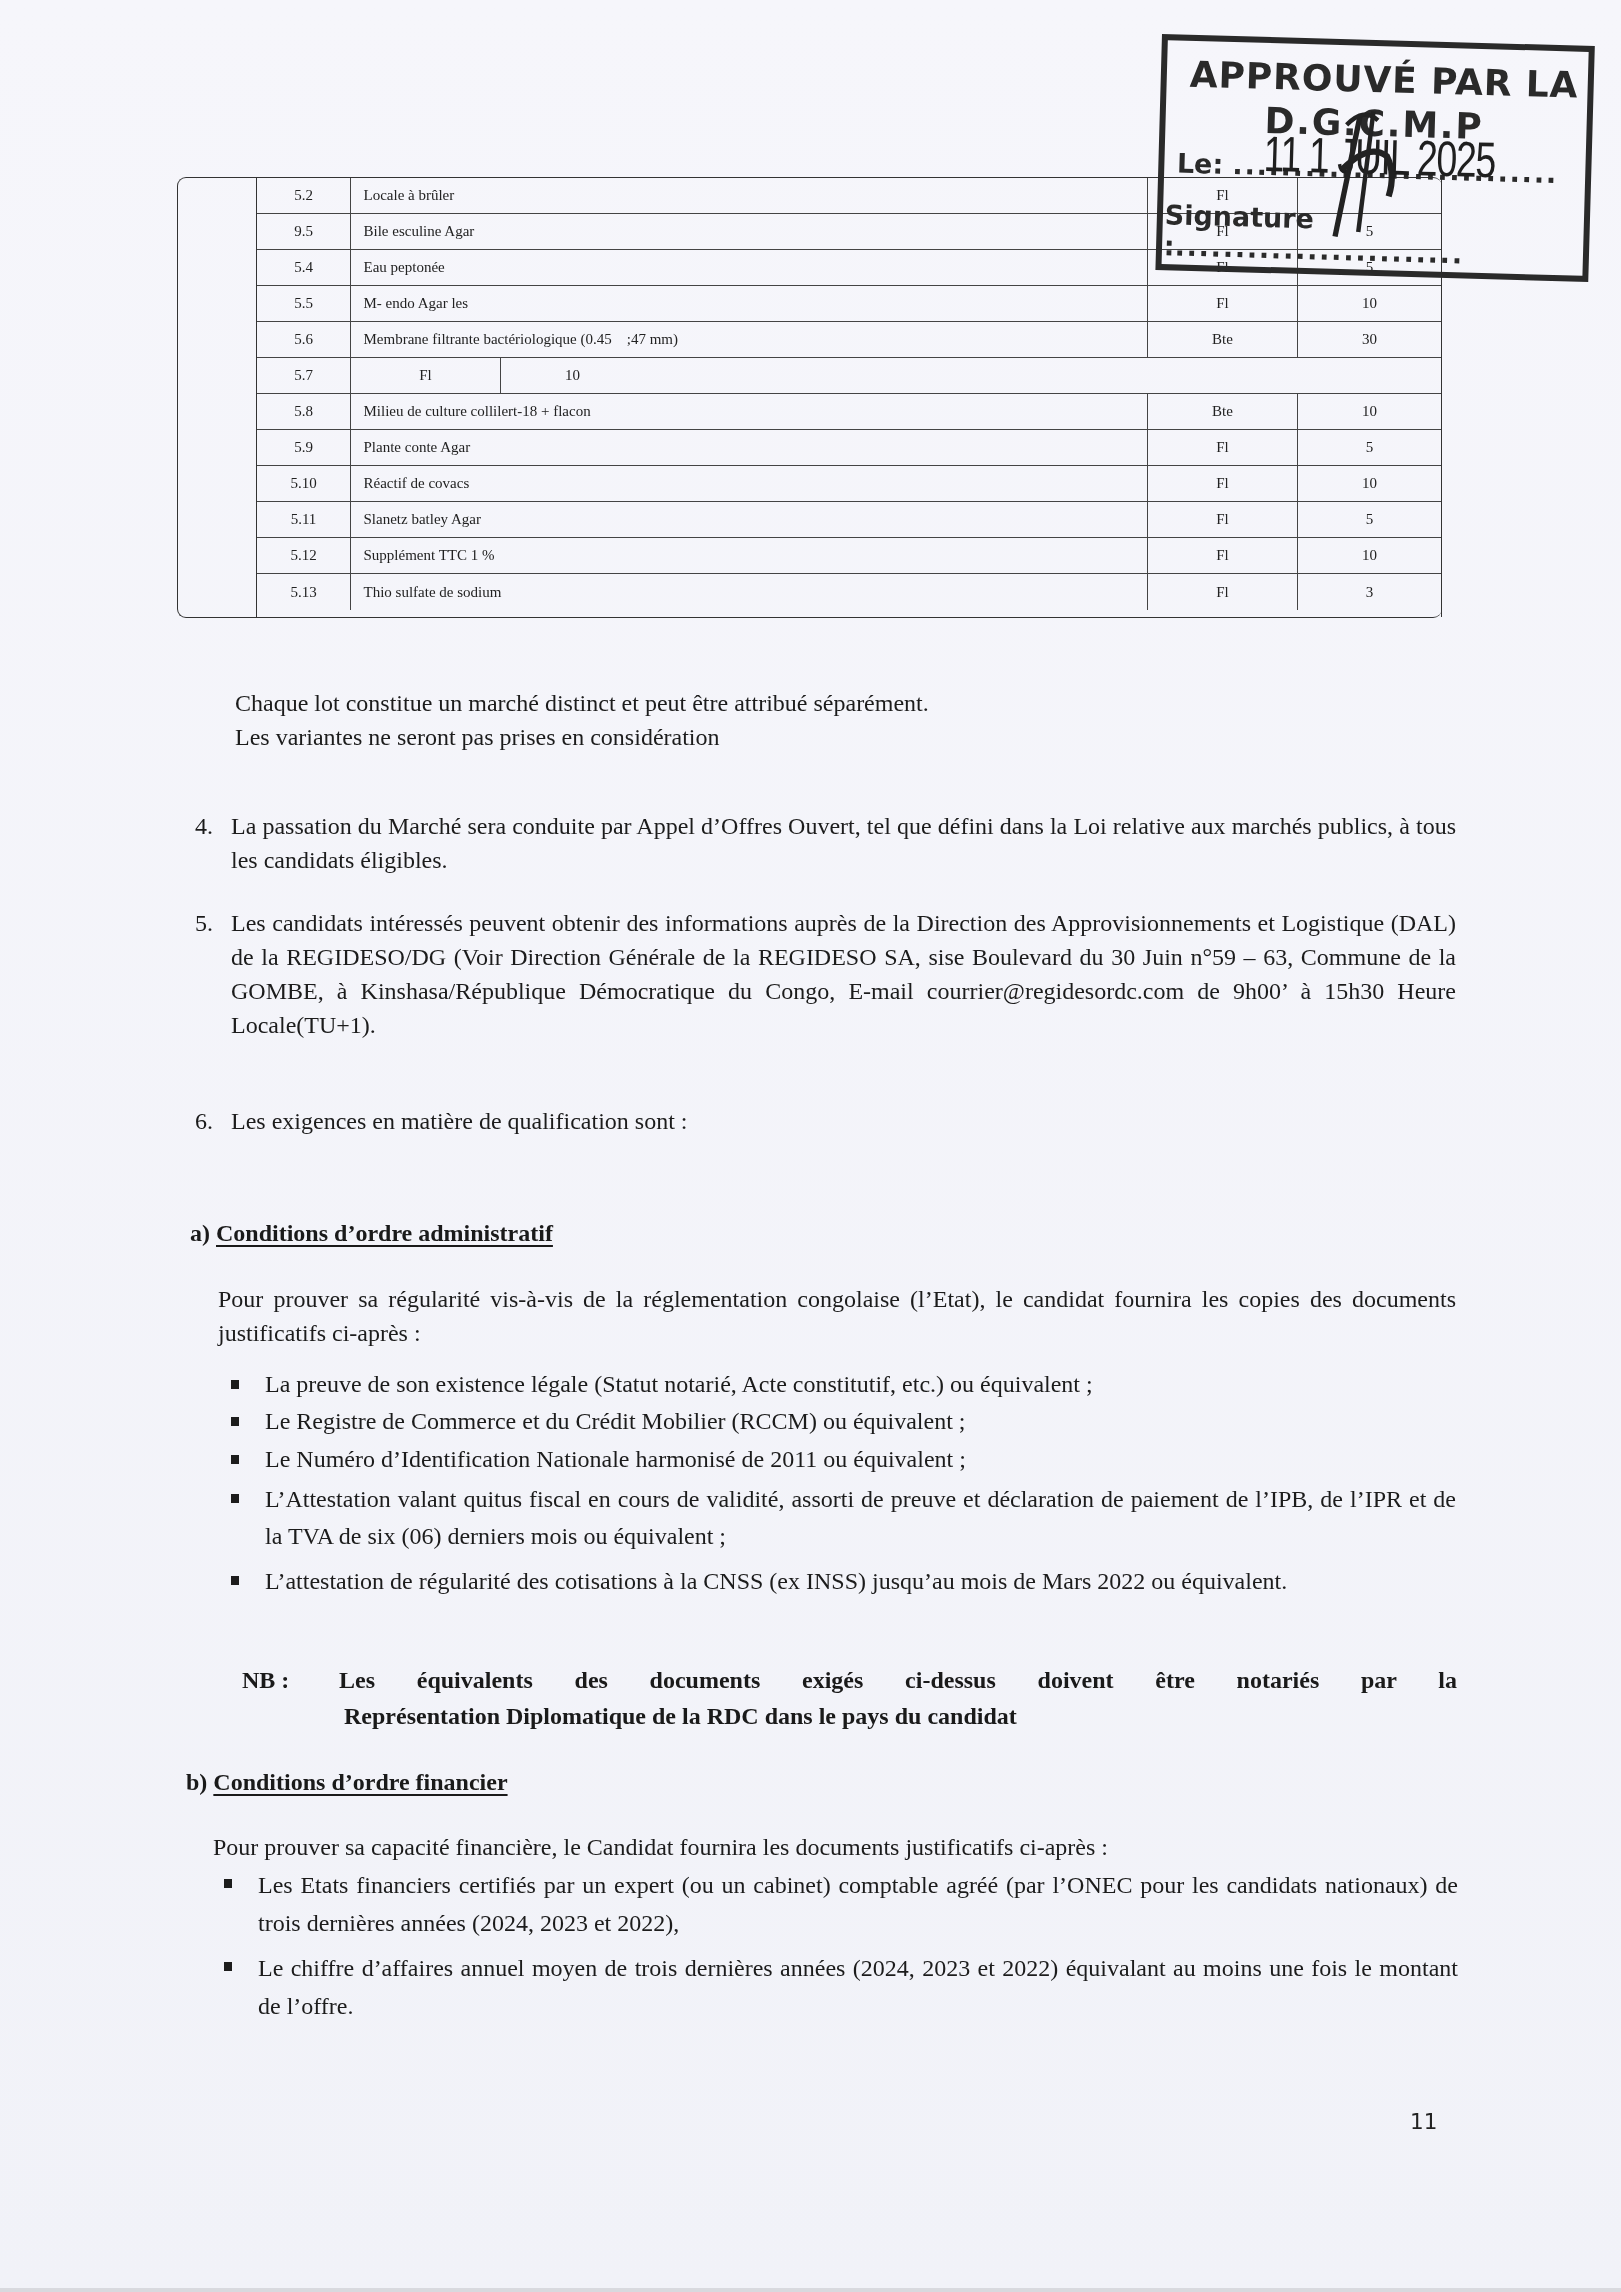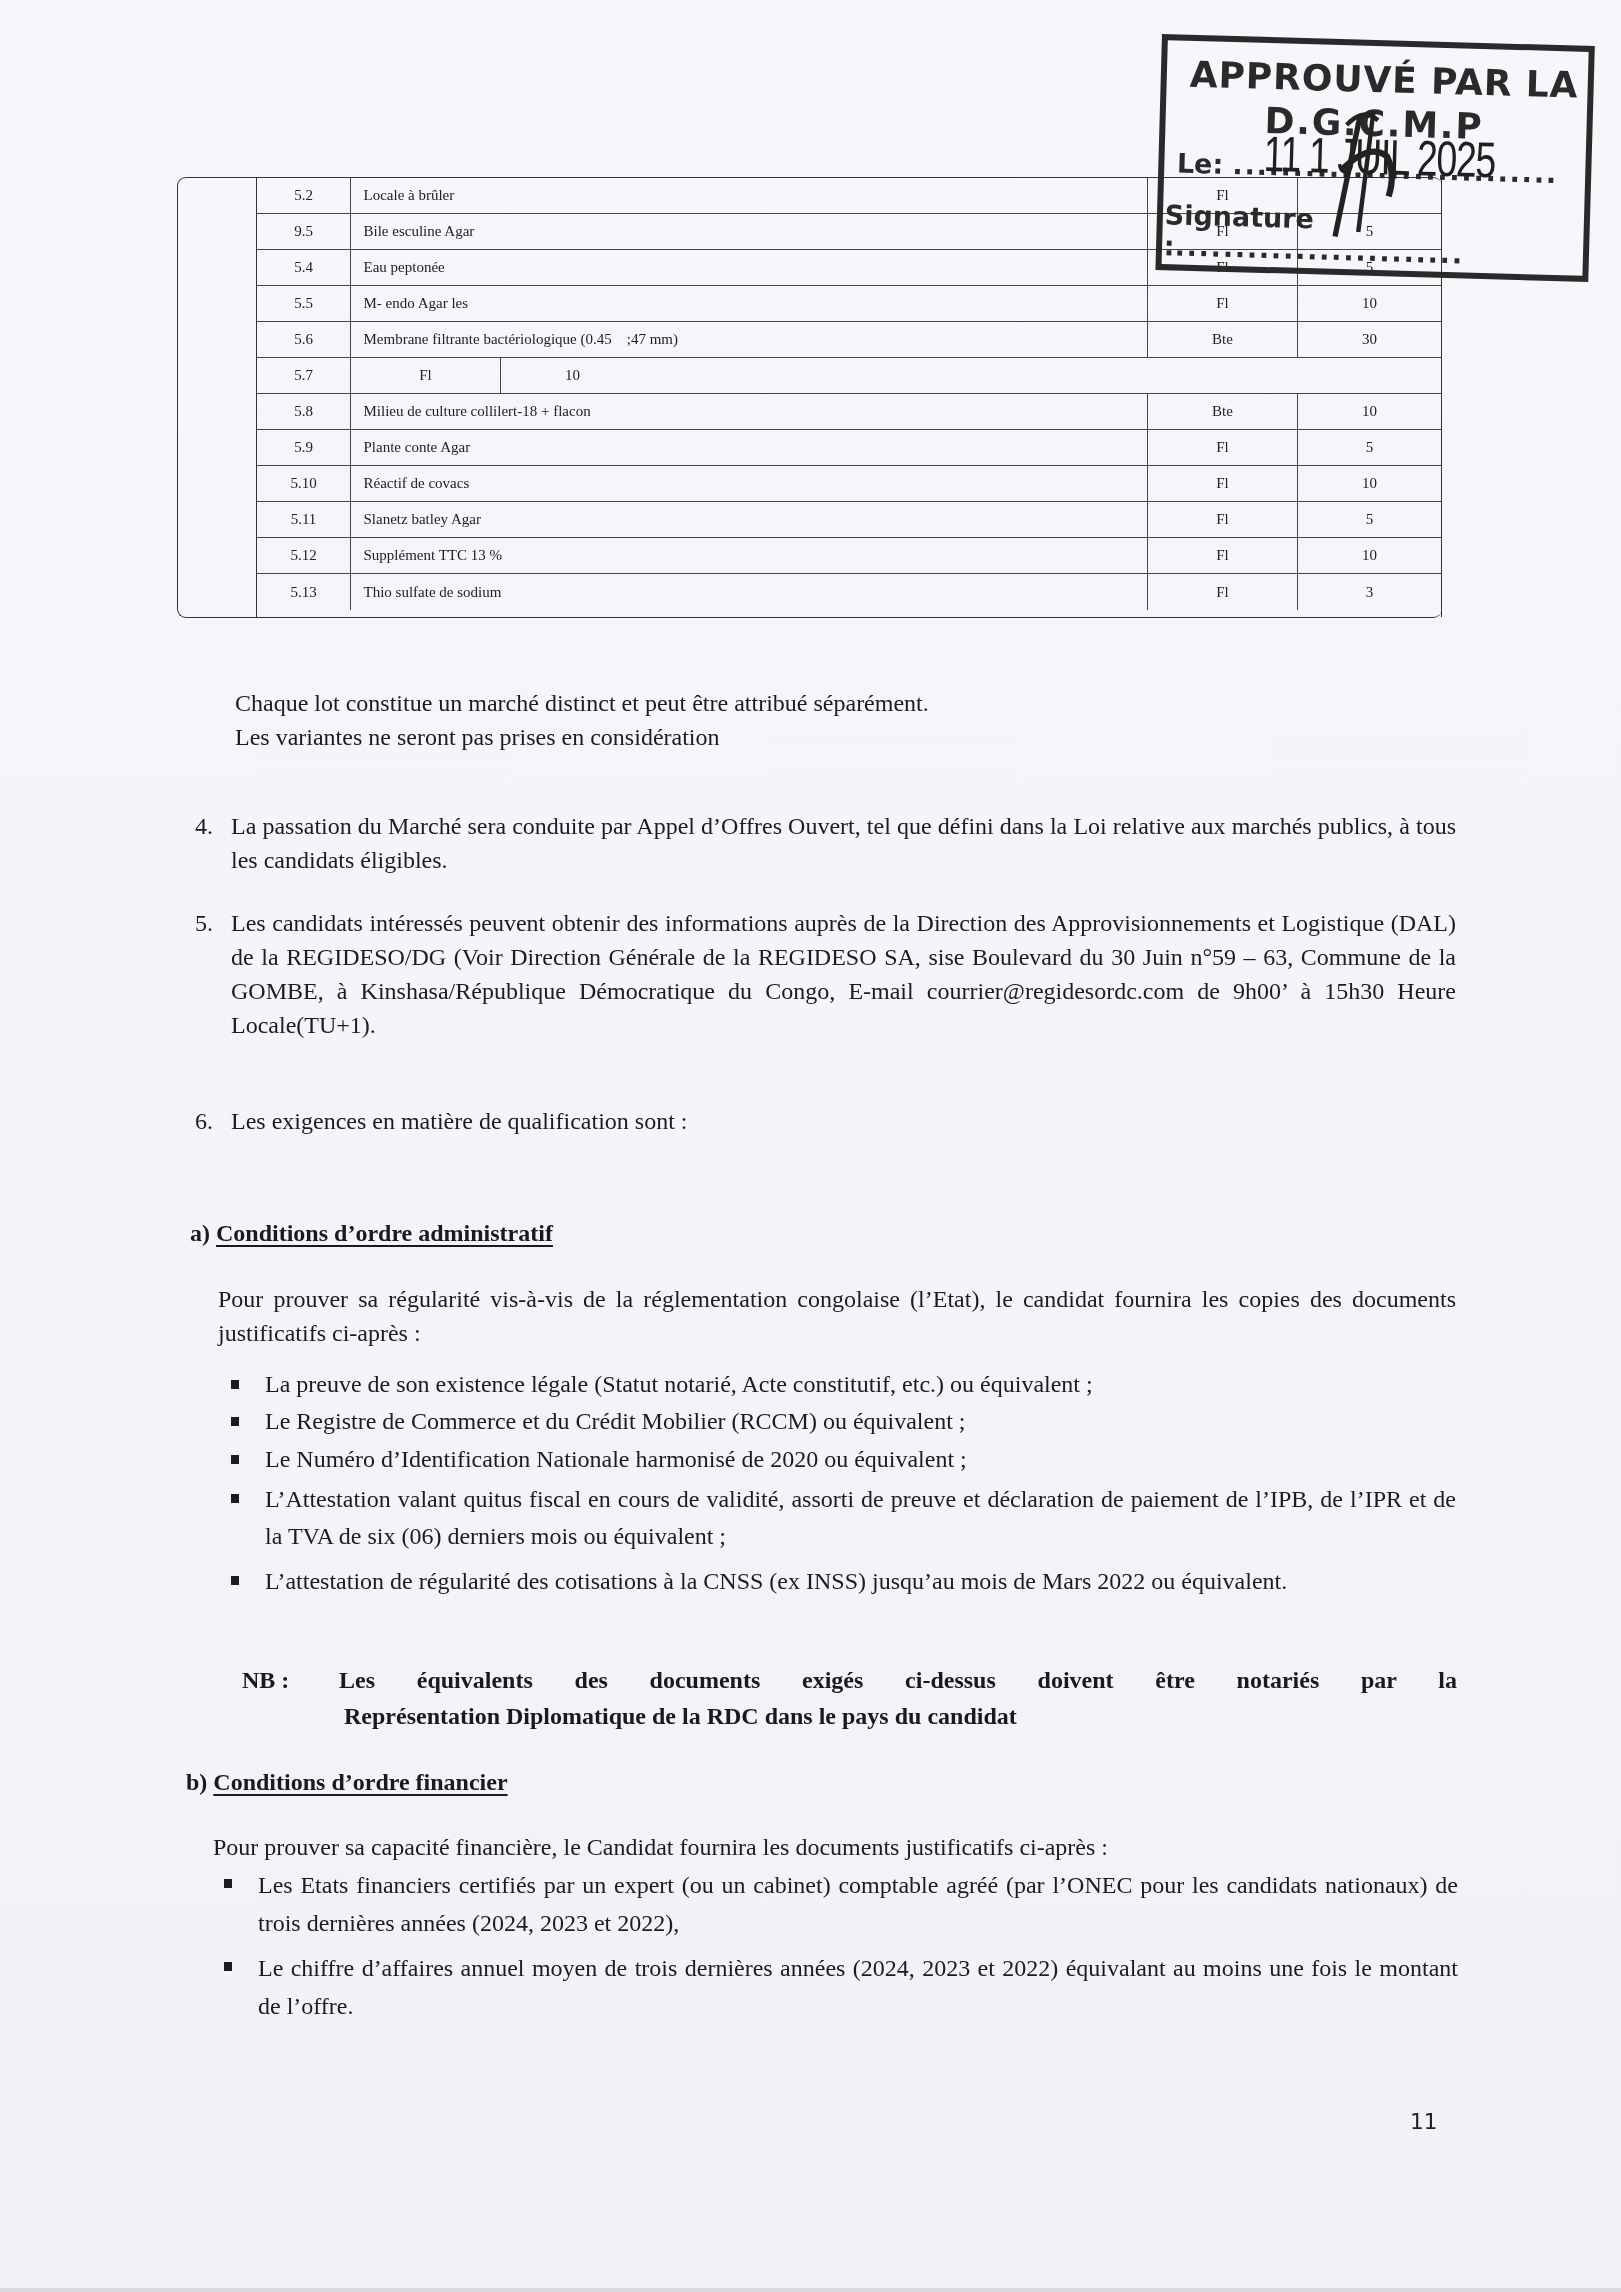--- a/index.html
+++ b/index.html
@@ -114,21 +114,21 @@
           <div class="cell c-qty">10</div>
         </div>
       <div class="lot-row">
           <div class="cell c-num">5.11</div>
           <div class="cell c-des">Slanetz batley Agar</div>
           <div class="cell c-unit">Fl</div>
           <div class="cell c-qty">5</div>
         </div>
       <div class="lot-row">
           <div class="cell c-num">5.12</div>
-          <div class="cell c-des">Supplément TTC 13 %</div>
+          <div class="cell c-des">Supplément TTC 1 %</div>
           <div class="cell c-unit">Fl</div>
           <div class="cell c-qty">10</div>
         </div>
       <div class="lot-row">
           <div class="cell c-num">5.13</div>
           <div class="cell c-des">Thio sulfate de sodium</div>
           <div class="cell c-unit">Fl</div>
           <div class="cell c-qty">3</div>
         </div>
     </div>
@@ -169,21 +169,21 @@
   <div class="bl" style="left:231px; top:1367px; width:1225px;">
     <span class="bullet"></span>
     <div class="txt" style="left:34px; top:0; width:1191px;">La preuve de son existence légale (Statut notarié, Acte constitutif, etc.) ou équivalent ;</div>
   </div>
   <div class="bl" style="left:231px; top:1404px; width:1225px;">
     <span class="bullet"></span>
     <div class="txt" style="left:34px; top:0; width:1191px;">Le Registre de Commerce et du Crédit Mobilier (RCCM) ou équivalent ;</div>
   </div>
   <div class="bl" style="left:231px; top:1442px; width:1225px;">
     <span class="bullet"></span>
-    <div class="txt" style="left:34px; top:0; width:1191px;">Le Numéro d’Identification Nationale harmonisé de 2020 ou équivalent ;</div>
+    <div class="txt" style="left:34px; top:0; width:1191px;">Le Numéro d’Identification Nationale harmonisé de 2011 ou équivalent ;</div>
   </div>
   <div class="bl" style="left:231px; top:1481px; width:1225px;">
     <span class="bullet"></span>
     <div class="txt justify" style="left:34px; top:0; width:1191px; line-height:37px;">L’Attestation valant quitus fiscal en cours de validité,  assorti de preuve et déclaration de paiement de l’IPB, de l’IPR et de la TVA de six (06) derniers mois ou équivalent ;</div>
   </div>
   <div class="bl" style="left:231px; top:1563px; width:1225px;">
     <span class="bullet"></span>
     <div class="txt justify" style="left:34px; top:0; width:1191px; line-height:37px;">L’attestation de régularité des cotisations à la CNSS (ex INSS) jusqu’au mois de Mars 2022 ou équivalent.</div>
   </div>
 

